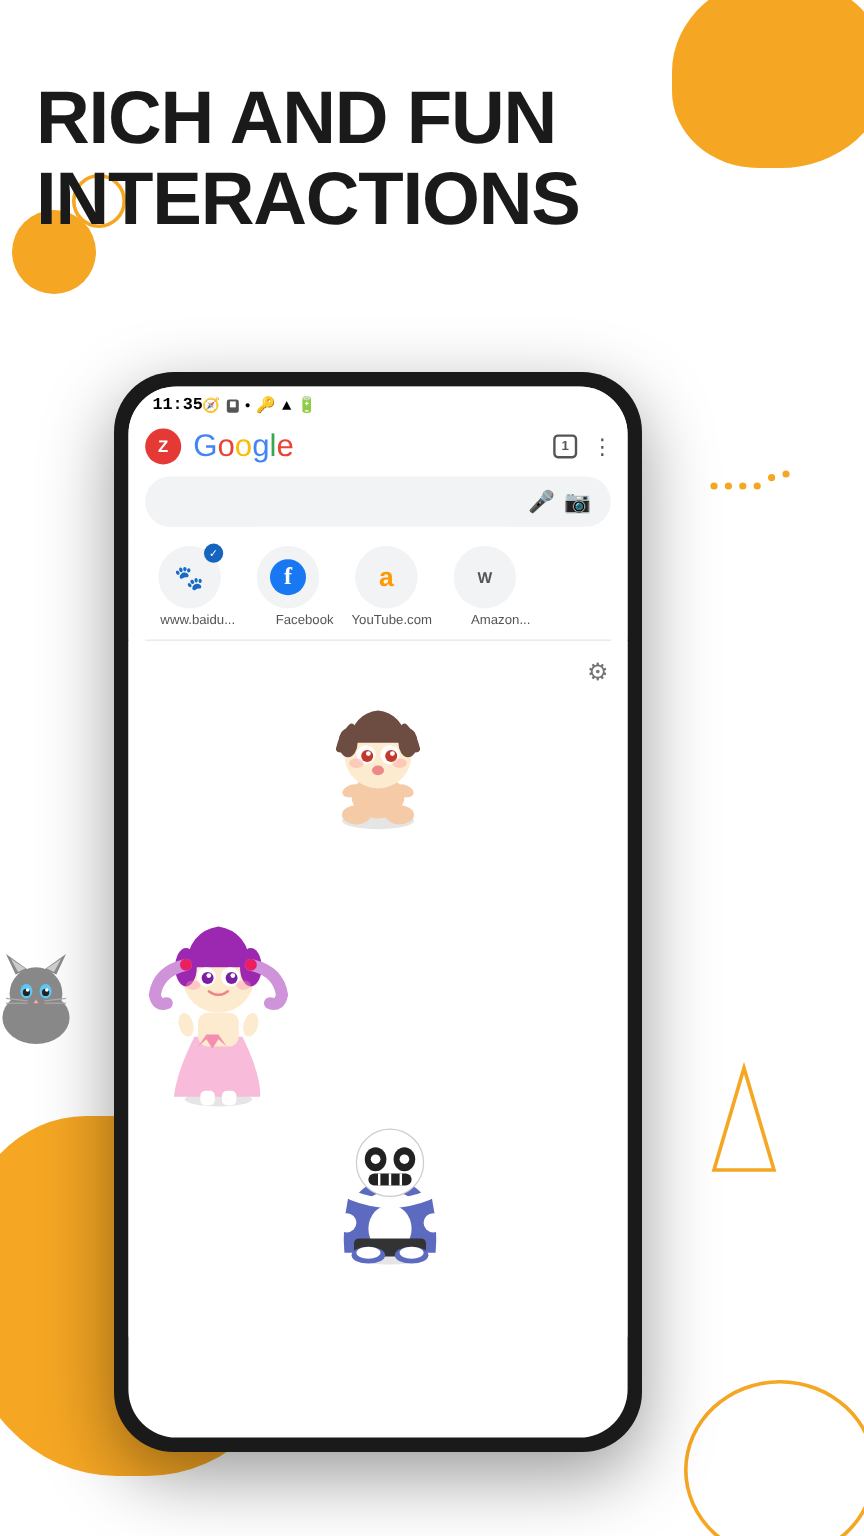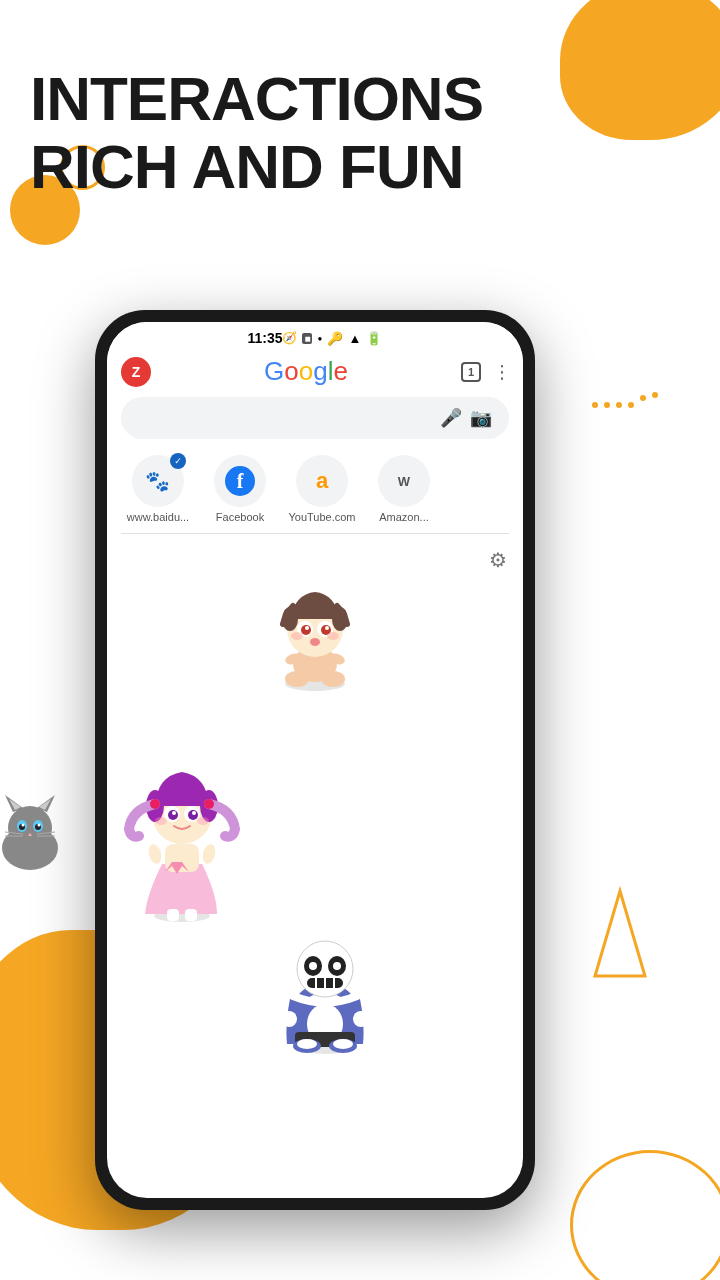--- a/index.html
+++ b/index.html
@@ -118,24 +118,25 @@
       border-radius: 40px;
       overflow: hidden;
       position: relative;
     }
 
     
     .status-bar {
       background: #fff;
       padding: 8px 20px 4px 20px;
       display: flex;
-      justify-content: center;
+      justify-content: flex-start;
       align-items: center;
       font-size: 13px;
       font-weight: 600;
+      font-family: Liberation Mono, monospace;
     }
     .status-time {
       font-size: 14px;
       font-weight: 700;
       color: #000;
     }
     .status-icons {
       display: flex;
       gap: 5px;
       align-items: center;
@@ -156,21 +157,21 @@
       border-radius: 50%;
       display: flex;
       align-items: center;
       justify-content: center;
       color: #fff;
       font-size: 14px;
       font-weight: bold;
     }
     .google-logo {
       flex: 1;
-      text-align: center;
+      text-align: left;
       font-size: 26px;
       font-family: Arial, sans-serif;
     }
     .g-blue { color: #4285F4; }
     .g-red { color: #EA4335; }
     .g-yellow { color: #FBBC05; }
     .g-green { color: #34A853; }
 
     .browser-icons {
       display: flex;
@@ -240,21 +241,21 @@
       border-radius: 50%;
       display: flex;
       align-items: center;
       justify-content: center;
       font-size: 26px;
       position: relative;
     }
     .shortcut-label {
       font-size: 11px;
       color: #555;
-      text-align: center;
+      text-align: right;
       white-space: nowrap;
       overflow: hidden;
       text-overflow: ellipsis;
       width: 76px;
     }
     .badge-check {
       position: absolute;
       top: -2px;
       right: -2px;
       width: 16px;
@@ -391,22 +392,22 @@
   </svg>
 </div>
 
 <div class="bg-triangle">
   <svg width="60" height="100">
     <polygon points="30,5 55,90 5,90" fill="none" stroke="#F5A623" stroke-width="3"></polygon>
   </svg>
 </div>
 
 <div class="title-container">
+  <div class="title-text">RICH AND FUN</div>
   <div class="title-text">INTERACTIONS</div>
-  <div class="title-text">RICH AND FUN</div>
 </div>
 
 <div class="cat-peek">
   <svg width="90" height="90" viewBox="0 0 90 90">
 
     <ellipse cx="45" cy="58" rx="28" ry="22" fill="#888"></ellipse>
 
     <circle cx="45" cy="38" r="22" fill="#888"></circle>
 
     <polygon points="28,22 20,5 38,18" fill="#888"></polygon>

